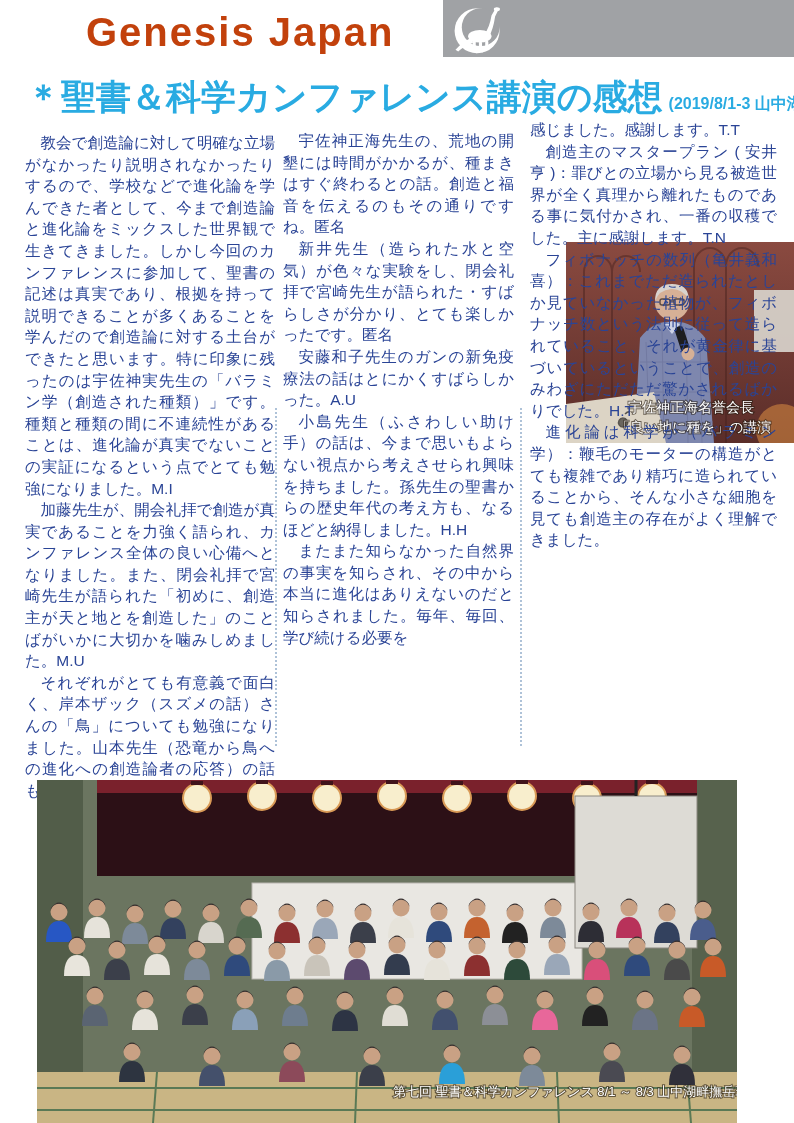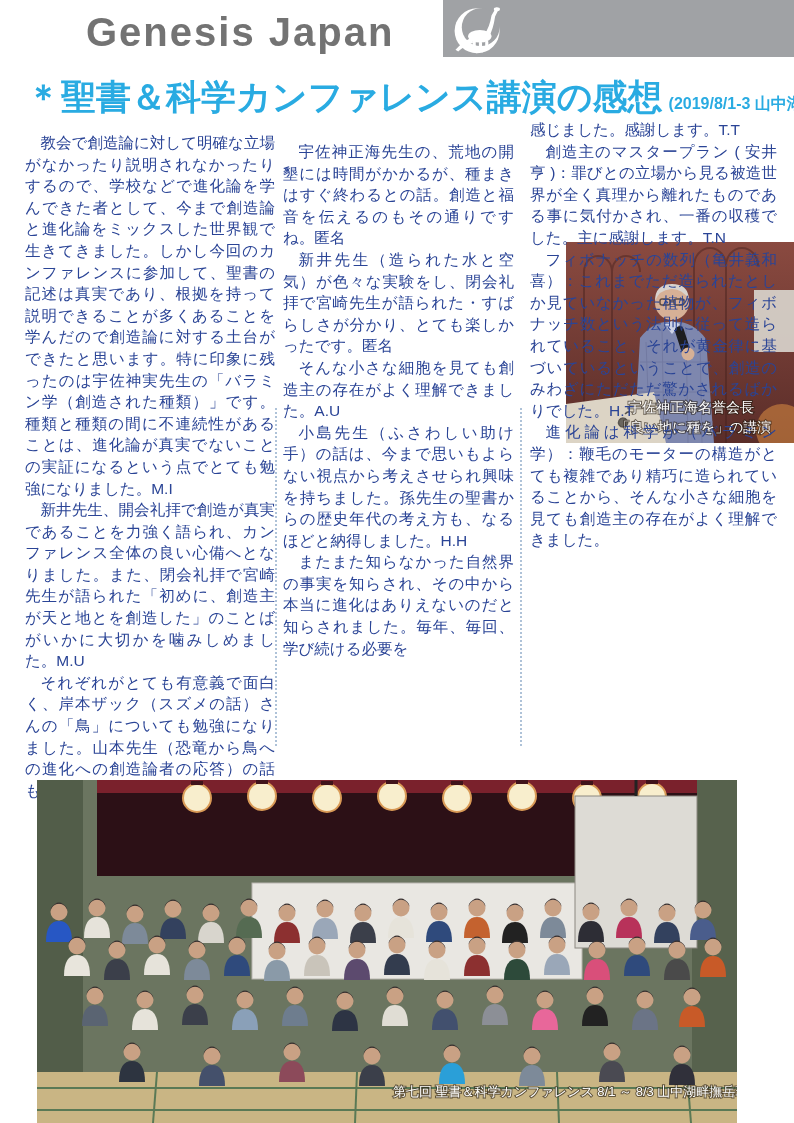--- a/index.html
+++ b/index.html
@@ -1,35 +1,35 @@
 <!DOCTYPE html>
 <html><head>
 <meta charset="utf-8">
 <style>
   html,body{margin:0;padding:0;background:#fff;}
   #page{position:relative;width:794px;height:1123px;background:#fff;overflow:hidden;
         font-family:"Liberation Sans","DejaVu Sans",sans-serif;}
   
   #brand{position:absolute;left:86px;top:6px;width:360px;height:52px;
-         font-size:40px;font-weight:700;letter-spacing:2px;color:#737373;
+         font-size:40px;font-weight:700;letter-spacing:2px;color:#c2410c;
          line-height:52px;white-space:nowrap;}
   #logo-box{position:absolute;left:443px;top:0;width:351px;height:57px;background:#a0a2a5;}
   #logo-box svg{position:absolute;left:8px;top:2px;}
   
   #title-line{position:absolute;left:26px;top:74px;width:760px;white-space:nowrap;color:#29abe2;}
   #title-main{font-size:35px;font-weight:700;}
   #title-date{font-size:16px;font-weight:700;margin-left:6px;}
   
   .col{position:absolute;color:#2a4496;font-size:15.5px;line-height:21.6px;}
   .col p{margin:0;text-indent:1em;text-align:justify;}
   .col p.noindent{text-indent:0;}
   #col1{left:25px;top:132px;width:250px;}
   #col2{left:283px;top:121px;width:231px;}
   #col3{left:530px;top:119px;width:247px;}
-  #col2-text{margin-top:20px;}
+  #col2-text{margin-top:9px;}
   .divider{position:absolute;top:408px;height:338px;width:0;border-left:2px dotted #aec2d8;}
   #divider1{left:275px;}
   #divider2{left:520px;}
   
   #speaker-photo{position:absolute;left:283px;top:121px;width:230px;height:201px;}
   #group-photo{position:absolute;left:37px;top:780px;width:700px;height:343px;}
   svg text.caption{font-family:"Liberation Sans","DejaVu Sans",sans-serif;
                    paint-order:stroke;stroke:rgba(40,30,20,.65);stroke-width:2px;fill:#fff;}
 </style>
 </head>
@@ -58,21 +58,21 @@
       </text>
     </svg>
   </div>
 
   <div id="title-line">
     <span id="title-main">＊聖書＆科学カンファレンス講演の感想</span><span id="title-date">(2019/8/1-3  山中湖畔、撫岳荘にて開催)</span>
   </div>
 
   <div id="col1" class="col">
     <p>教会で創造論に対して明確な立場がなかったり説明されなかったりするので、学校などで進化論を学んできた者として、今まで創造論と進化論をミックスした世界観で生きてきました。しかし今回のカンファレンスに参加して、聖書の記述は真実であり、根拠を持って説明できることが多くあることを学んだので創造論に対する土台ができたと思います。特に印象に残ったのは宇佐神実先生の「バラミン学（創造された種類）」です。種類と種類の間に不連続性があることは、進化論が真実でないことの実証になるという点でとても勉強になりました。M.I</p>
-    <p>新井先生、開会礼拝で創造が真実であることを力強く語られ、カンファレンス全体の良い心備へとなりました。また、閉会礼拝で宮崎先生が語られた「初めに、創造主が天と地とを創造した」のことばがいかに大切かを噛みしめました。M.U</p>
+    <p>加藤先生が、開会礼拝で創造が真実であることを力強く語られ、カンファレンス全体の良い心備へとなりました。また、閉会礼拝で宮崎先生が語られた「初めに、創造主が天と地とを創造した」のことばがいかに大切かを噛みしめました。M.U</p>
     <p>それぞれがとても有意義で面白く、岸本ザック（スズメの話）さんの「鳥」についても勉強になりました。山本先生（恐竜から鳥への進化への創造論者の応答）の話も興味深く聞きました。Y.K</p>
   </div>
 
   <div id="col2" class="col">
     <svg id="speaker-photo" width="230" height="201" viewBox="0 0 230 201">
       <defs>
         <linearGradient id="bgRed" x1="0" y1="0" x2="0" y2="1">
           <stop offset="0" stop-color="#8a4a40"></stop>
             <stop offset="1" stop-color="#5a2d29"></stop>
         </linearGradient>
@@ -112,21 +112,21 @@
       <circle cx="122" cy="112" r="6.5" fill="#d6b096"></circle>
 
       <path d="M0 162 L88 150 L100 201 L0 201 Z" fill="#dcd4c5"></path>
       <path d="M57 176 a4.5 4.5 0 1 0 .1 0 M59 172 q3 -3 5 -2" stroke="#5a5650" stroke-width="1.5" fill="#6a665f"></path>
       <text class="caption" x="62" y="170" font-size="14">宇佐神正海名誉会長</text>
       <text class="caption" x="50" y="190" font-size="14">「良い地に種を」の講演</text>
     </svg>
     <div id="col2-text">
       <p>宇佐神正海先生の、荒地の開墾には時間がかかるが、種まきはすぐ終わるとの話。創造と福音を伝えるのもその通りですね。匿名</p>
       <p>新井先生（造られた水と空気）が色々な実験をし、閉会礼拝で宮崎先生が語られた・すばらしさが分かり、とても楽しかったです。匿名</p>
-      <p>そんな小さな細胞を見ても創造主の存在がよく理解できました。A.U</p>
+      <p>安藤和子先生のガンの新免疫療法の話はとにかくすばらしかった。A.U</p>
       <p>小島先生（ふさわしい助け手）の話は、今まで思いもよらない視点から考えさせられ興味を持ちました。孫先生の聖書からの歴史年代の考え方も、なるほどと納得しました。H.H</p>
       <p>またまた知らなかった自然界の事実を知らされ、その中から本当に進化はありえないのだと知らされました。毎年、毎回、学び続ける必要を</p>
     </div>
   </div>
 
   <div id="col3" class="col">
     <p class="noindent">感じました。感謝します。T.T</p>
     <p>創造主のマスタープラン ( 安井亨 )：罪びとの立場から見る被造世界が全く真理から離れたものである事に気付かされ、一番の収穫でした。主に感謝します。T.N</p>
     <p>フィボナッチの数列（亀井義和喜）：これまでただ造られたとしか見ていなかった植物が、フィボナッチ数という法則に従って造られていること、それが黄金律に基づいているということで、創造のみわざにただただ驚かされるばかりでした。H.T</p>
     <p>進化論は科学か（バラミン学）：鞭毛のモーターの構造がとても複雑であり精巧に造られていることから、そんな小さな細胞を見ても創造主の存在がよく理解できました。</p>

